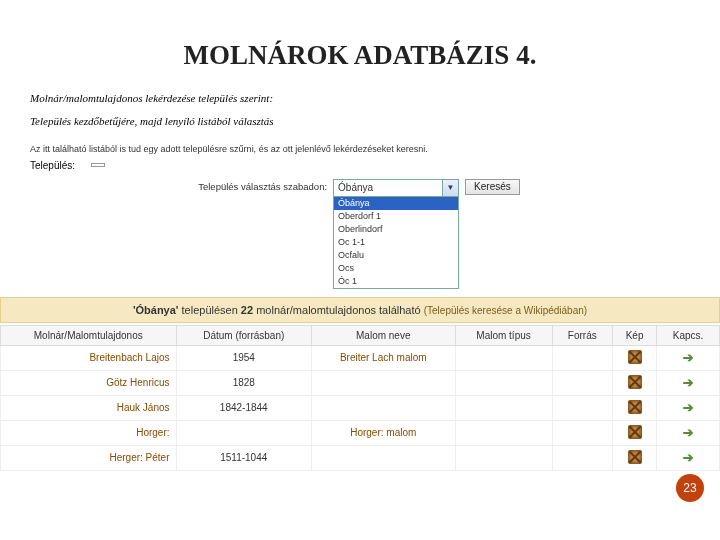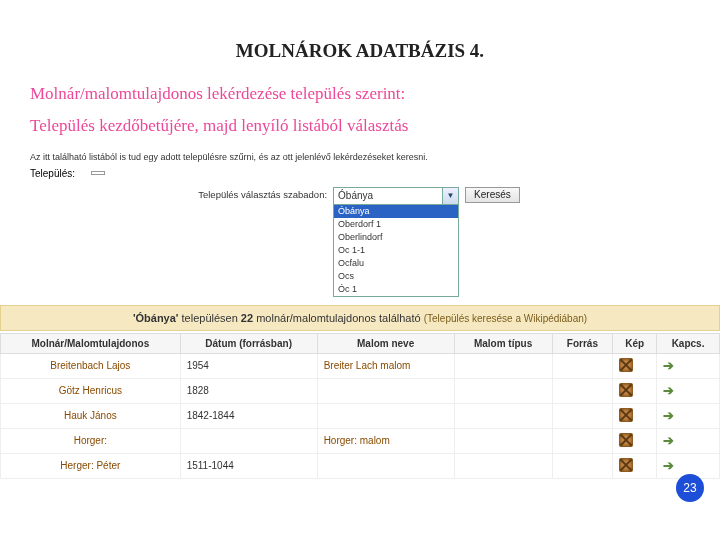--- a/index.html
+++ b/index.html
@@ -1,47 +1,47 @@
 <!DOCTYPE html>
 <html><head>
 <meta charset="utf-8">
 <style>
   * { box-sizing: border-box; margin: 0; padding: 0; }
   body { width: 720px; height: 540px; font-family: Georgia, serif; background: #fff; position: relative; }
   .slide { padding: 20px 30px 0 30px; }
-  .title { font-size: 19px; font-weight: bold; text-align: center; margin: 20px 0 20px 0; color: #222; }
-  .desc { font-size: 17px; color: #ec4899; line-height: 1.4; margin-bottom: 8px; }
+  .title { font-size: 27px; font-weight: bold; text-align: center; margin: 20px 0 20px 0; color: #222; }
+  .desc { font-size: 11px; color: #000000; line-height: 1.4; margin-bottom: 8px; font-style: italic; }
   .screenshot-area { margin: 10px -30px 0 -30px; font-family: Arial, sans-serif; font-size: 10px; }
   .top-search { padding: 4px 30px; font-size: 9px; color: #333; }
   .tel-row { display: flex; align-items: center; gap: 16px; padding: 2px 30px; font-size: 10px; }
   .tel-box { border: 1px solid #999; padding: 1px 6px; background: #fff; font-size: 9px; }
   .search-section { display: flex; align-items: flex-start; justify-content: center; gap: 6px; margin: 6px 2px 4px 0; }
   .search-label { font-size: 9.5px; color: #333; padding-top: 2px; }
   .combo-wrap { display: flex; flex-direction: column; }
   .combo { display: flex; }
   .combo-input { width: 110px; height: 18px; border: 1px solid #7a9; background: #fff; font-size: 10px; padding: 0 4px; display: flex; align-items: center; color: #333; }
   .combo-arrow { width: 16px; height: 18px; border: 1px solid #7a9; border-left: none; background: linear-gradient(#eef, #cde); display: flex; align-items: center; justify-content: center; font-size: 8px; color: #246; }
   .dropdown { width: 126px; border: 1px solid #7a9; border-top: none; background: #fff; font-size: 9px; }
   .dropdown-item { padding: 1.5px 4px; color: #333; white-space: nowrap; overflow: hidden; }
   .dropdown-item.selected { background: #2a63c4; color: #fff; }
   .search-btn { height: 16px; padding: 0 8px; border: 1px solid #999; background: linear-gradient(#f8f8f8,#e4e4e4); font-size: 10px; color: #222; display: flex; align-items: center; }
   .result-bar { background: #f6e9c2; border: 1px solid #e6d090; padding: 6px 24px; font-size: 11px; color: #333; text-align: center; margin-top: 8px; }
   .result-bar b { font-weight: bold; }
   .wiki-link { color: #7a5c1a; font-size: 10px; }
   .tbl { width: 100%; border-collapse: collapse; font-size: 10px; margin-top: 2px; }
-  .tbl th { background: #f6f6f6; border: 1px solid #ddd; padding: 4px 6px; text-align: center; font-weight: bold; color: #333; font-size: 10px; }
-  .tbl td { border: 1px solid #eee; padding: 4px 6px; text-align: left; color: #333; }
-  .tbl td.name { text-align: center; color: #8a4a00; }
+  .tbl th { background: #f6f6f6; border: 1px solid #ddd; padding: 4px 6px; text-align: center; font-weight: normal; color: #333; font-size: 10px; }
+  .tbl td { border: 1px solid #eee; padding: 4px 6px; text-align: center; color: #333; }
+  .tbl td.name { text-align: right; color: #8a4a00; }
   .tbl td.malom { color: #8a4a00; }
   .mill-icon { display: inline-block; width: 14px; height: 14px; background: radial-gradient(circle, #c08040 40%, #8a5a20 70%); border-radius: 2px; position: relative; }
   .mill-icon::before, .mill-icon::after { content: ""; position: absolute; background: #5a3a10; }
   .mill-icon::before { width: 16px; height: 2px; top: 6px; left: -1px; transform: rotate(45deg); }
   .mill-icon::after { width: 16px; height: 2px; top: 6px; left: -1px; transform: rotate(-45deg); }
   .arrow-icon { color: #5a8a3a; font-size: 13px; font-weight: bold; }
-  .page-num { position: absolute; right: 16px; bottom: 38px; background: #1d4ed8; color: #fff; width: 28px; height: 28px; border-radius: 50%; display: flex; align-items: center; justify-content: center; font-size: 12px; font-family: Arial, sans-serif; }
+  .page-num { position: absolute; right: 16px; bottom: 38px; background: #c2410c; color: #fff; width: 28px; height: 28px; border-radius: 50%; display: flex; align-items: center; justify-content: center; font-size: 12px; font-family: Arial, sans-serif; }
 </style>
 </head>
 <body>
 
 <div class="slide">
   <div class="title">MOLNÁROK ADATBÁZIS 4.</div>
   <div class="desc">Molnár/malomtulajdonos lekérdezése település szerint:</div>
   <div class="desc">Település kezdőbetűjére, majd lenyíló listából választás</div>
 
   <div class="screenshot-area">

